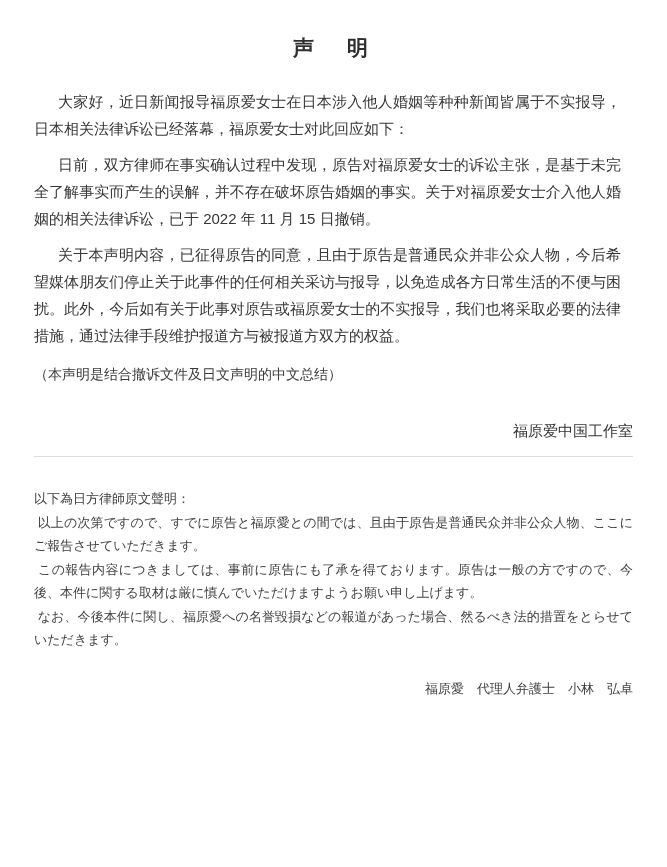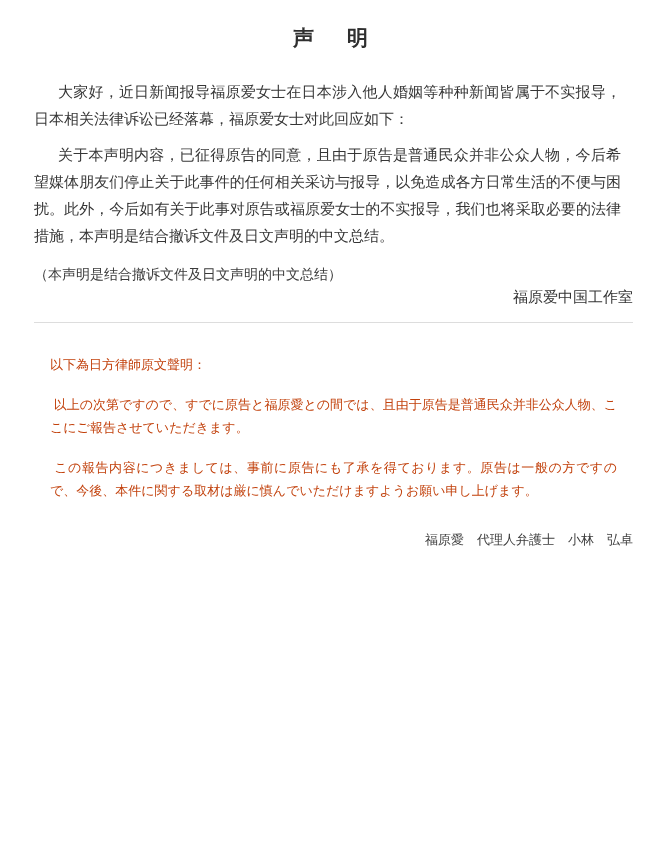--- a/index.html
+++ b/index.html
@@ -12,21 +12,21 @@
   }
   .page {
     box-sizing: border-box;
     width: 667px; height: 867px;
     padding: 0 34px;
     position: relative;
     background: #ffffff;
   }
   .title {
     margin: 0;
-    padding-top: 24px;
+    padding-top: 34px;
     text-align: center;
     font-size: 21px;
     font-weight: 600;
     letter-spacing: 6px;
     color: #2f2f2f;
   }
   .cn-body { margin-top: 26px; }
   .cn-body p {
     margin: 0 12px 9px 0;
     font-size: 15px;
@@ -35,72 +35,75 @@
     text-align: justify;
     color: #363636;
   }
   .cn-note {
     margin: 16px 0 0 0;
     font-size: 14px;
     line-height: 18px;
     color: #3a3a3a;
   }
   .cn-sign {
+    margin-top: 34px;
     text-align: right;
     font-size: 15px;
     line-height: 27px;
     color: #333333;
   }
   .cn-sign .date { letter-spacing: 0.5px; }
   .divider {
     border: none;
     border-top: 1px solid #dddddd;
     margin: 12px 0 0 0;
   }
   .jp-body { margin-top: 30px; }
   .jp-body p {
-    margin: 16px;
+    margin: 0;
     font-size: 13px;
     line-height: 23.5px;
     text-align: justify;
     white-space: pre-wrap;
-    color: #c2410c;
+    color: #404040;
   }
   .jp-sign {
     margin-top: 25px;
     text-align: right;
     font-size: 13px;
     line-height: 24px;
     color: #3c3c3c;
   }
 </style>
 </head>
 <body>
 
 <div class="page">
 
   <h1 class="title">声　明</h1>
 
   <div class="cn-body">
     <p>大家好，近日新闻报导福原爱女士在日本涉入他人婚姻等种种新闻皆属于不实报导，日本相关法律诉讼已经落幕，福原爱女士对此回应如下：</p>
-    <p>关于本声明内容，已征得原告的同意，且由于原告是普通民众并非公众人物，今后希望媒体朋友们停止关于此事件的任何相关采访与报导，以免造成各方日常生活的不便与困扰。此外，今后如有关于此事对原告或福原爱女士的不实报导，我们也将采取必要的法律措施，本声明是结合撤诉文件及日文声明的中文总结。</p>
+    <p>日前，双方律师在事实确认过程中发现，原告对福原爱女士的诉讼主张，是基于未完全了解事实而产生的误解，并不存在破坏原告婚姻的事实。关于对福原爱女士介入他人婚姻的相关法律诉讼，已于 2022 年 11 月 15 日撤销。</p>
+    <p>关于本声明内容，已征得原告的同意，且由于原告是普通民众并非公众人物，今后希望媒体朋友们停止关于此事件的任何相关采访与报导，以免造成各方日常生活的不便与困扰。此外，今后如有关于此事对原告或福原爱女士的不实报导，我们也将采取必要的法律措施，通过法律手段维护报道方与被报道方双方的权益。</p>
   </div>
 
   <p class="cn-note">（本声明是结合撤诉文件及日文声明的中文总结）</p>
 
   <div class="cn-sign">
     <div class="org">福原爱中国工作室</div>
   </div>
 
   <hr class="divider">
 
   <div class="jp-body">
     <p>以下為日方律師原文聲明：</p>
     <p> 以上の次第ですので、すでに原告と福原愛との間では、且由于原告是普通民众并非公众人物、ここにご報告させていただきます。</p>
     <p> この報告内容につきましては、事前に原告にも了承を得ております。原告は一般の方ですので、今後、本件に関する取材は厳に慎んでいただけますようお願い申し上げます。</p>
+    <p> なお、今後本件に関し、福原愛への名誉毀損などの報道があった場合、然るべき法的措置をとらせていただきます。</p>
   </div>
 
   <div class="jp-sign">
     <div>福原愛　代理人弁護士　小林　弘卓</div>
 
   </div>
 
 </div>
 
 </body></html>

